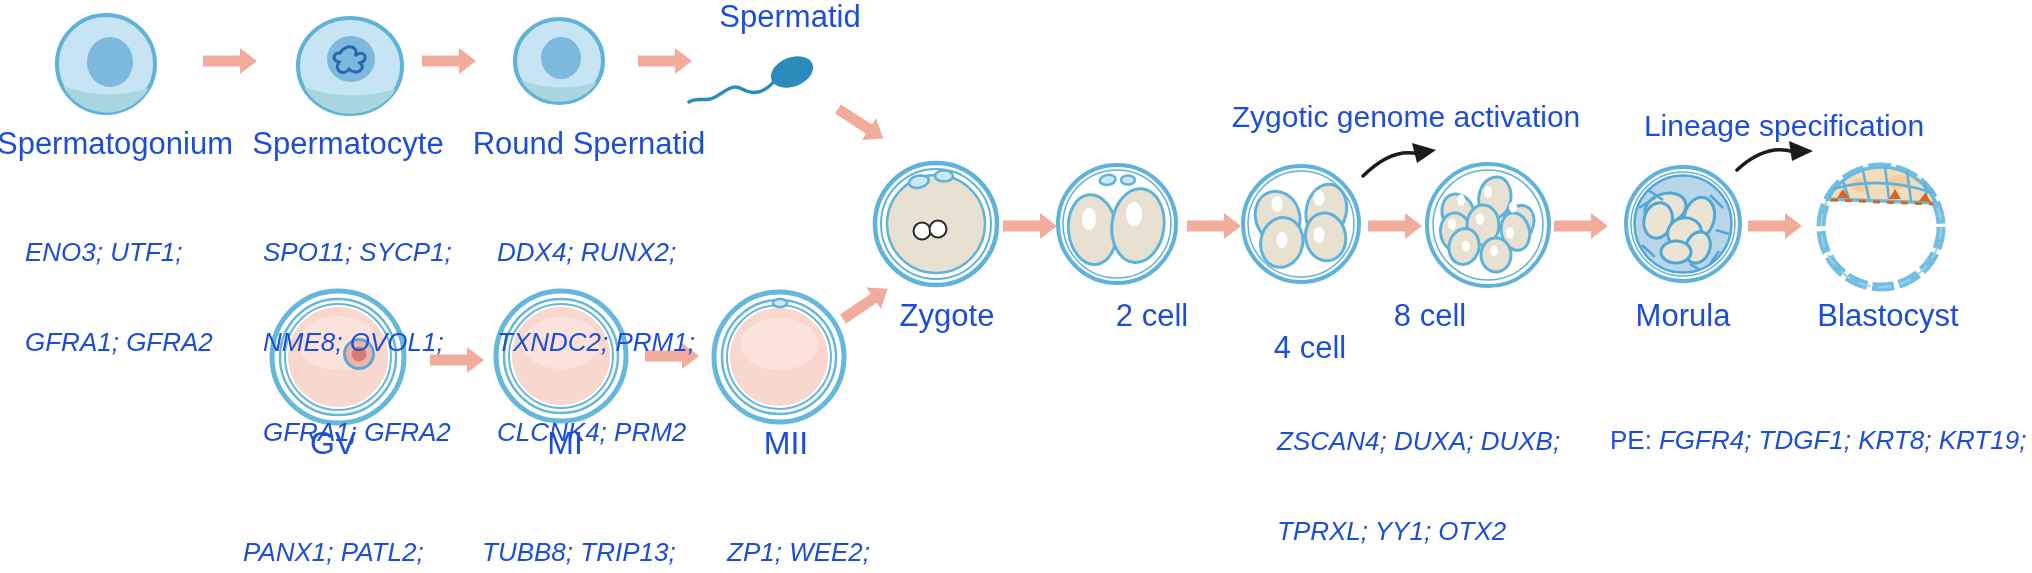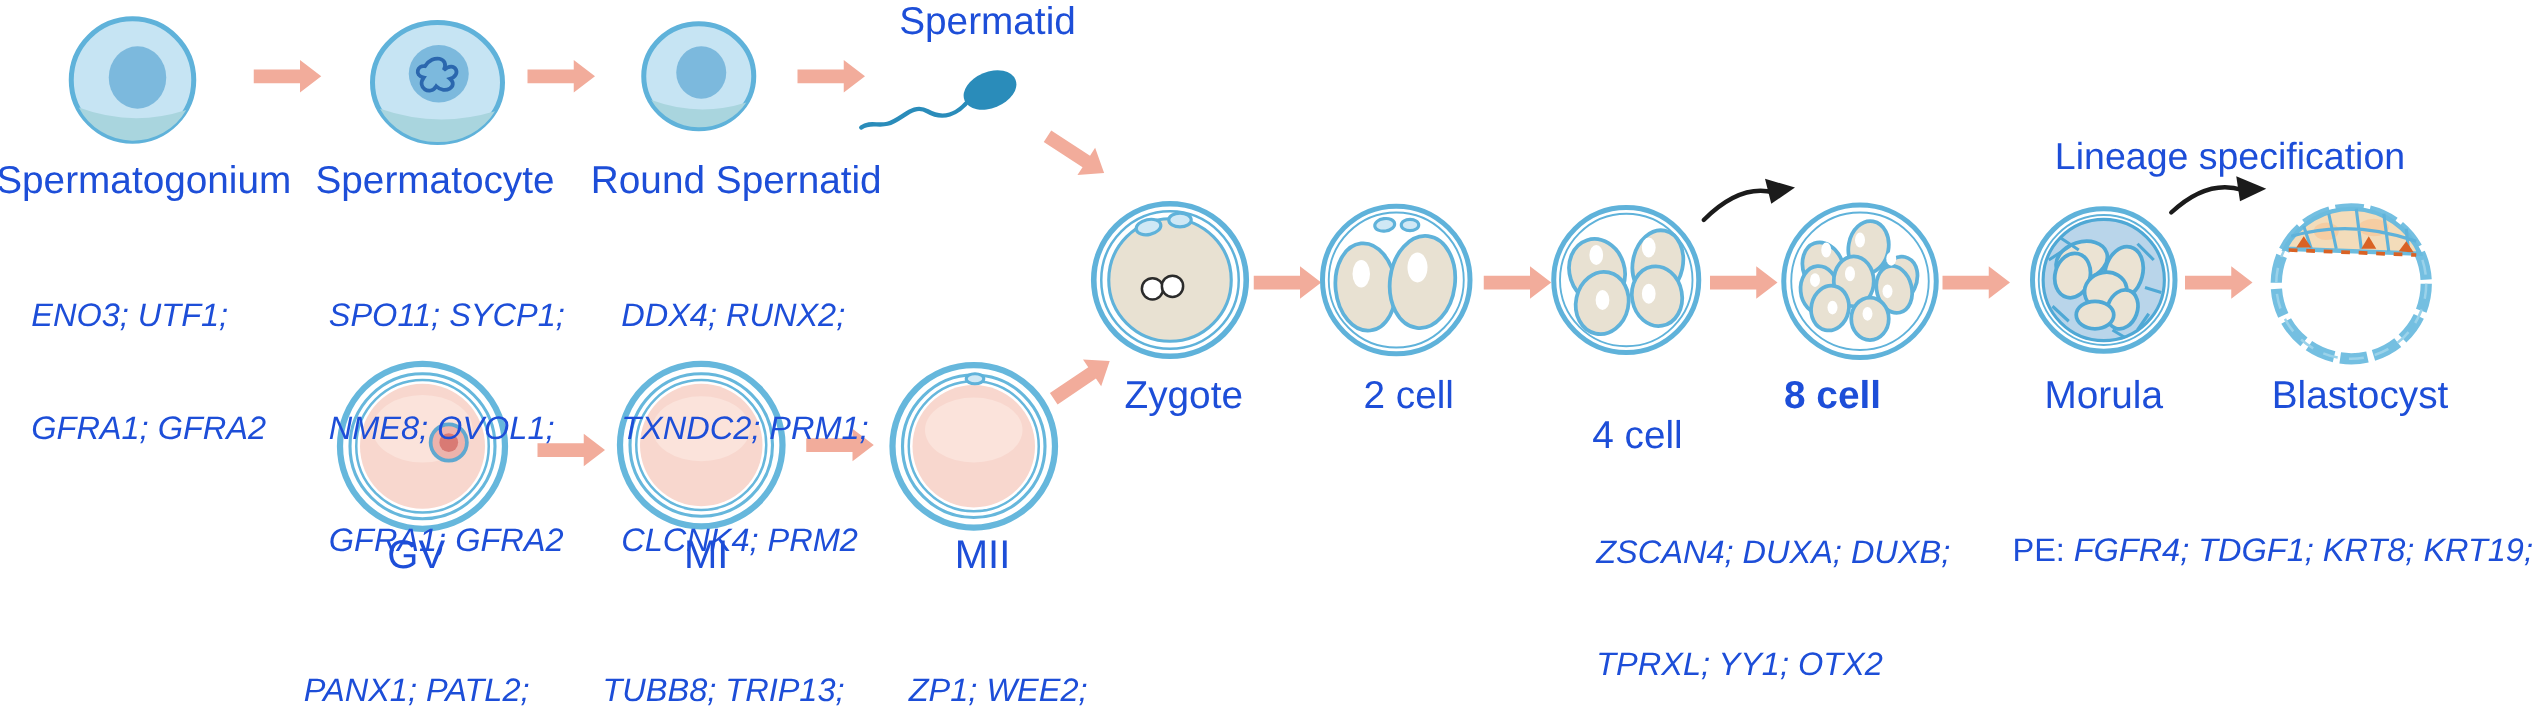--- a/index.html
+++ b/index.html
@@ -245,26 +245,27 @@
     <div>TUBB8; TRIP13;</div>
     
   </div>
   <div class="t genes" style="left:727px; top:477px;">
     <div>ZP1; WEE2;</div>
     
     
   </div>
 
   <div class="t lbl" style="left:947px;  top:300px;">Zygote</div>
-  <div class="t lbl" style="left:1127px; top:300px;text-align:right;">2 cell</div>
+  <div class="t lbl" style="left:1152px; top:300px;text-align:right;">2 cell</div>
   <div class="t lbl" style="left:1310px; top:300px;margin-top:32px;">4 cell</div>
-  <div class="t lbl" style="left:1466px; top:300px;font-weight:bold;">8 cell</div>
+  <div class="t lbl" style="left:1430px; top:300px;">8 cell</div>
   <div class="t lbl" style="left:1683px; top:300px;text-align:center;">Morula</div>
   <div class="t lbl" style="left:1888px; top:300px;">Blastocyst</div>
 
+  <div class="t ann" style="left:1406px; top:102px;">Zygotic genome activation</div>
   <div class="t ann" style="left:1784px; top:111px;">Lineage specification</div>
 
   <div class="t genes" style="left:1277px; top:366px;">
     <div>ZSCAN4; DUXA; DUXB;</div>
     <div>TPRXL; YY1; OTX2</div>
   </div>
 
   <div class="t genes genes3" style="left:1610px; top:363px;">
     <div><span class="pfx">PE:</span><span>FGFR4; TDGF1; KRT8; KRT19;</span></div>
     

